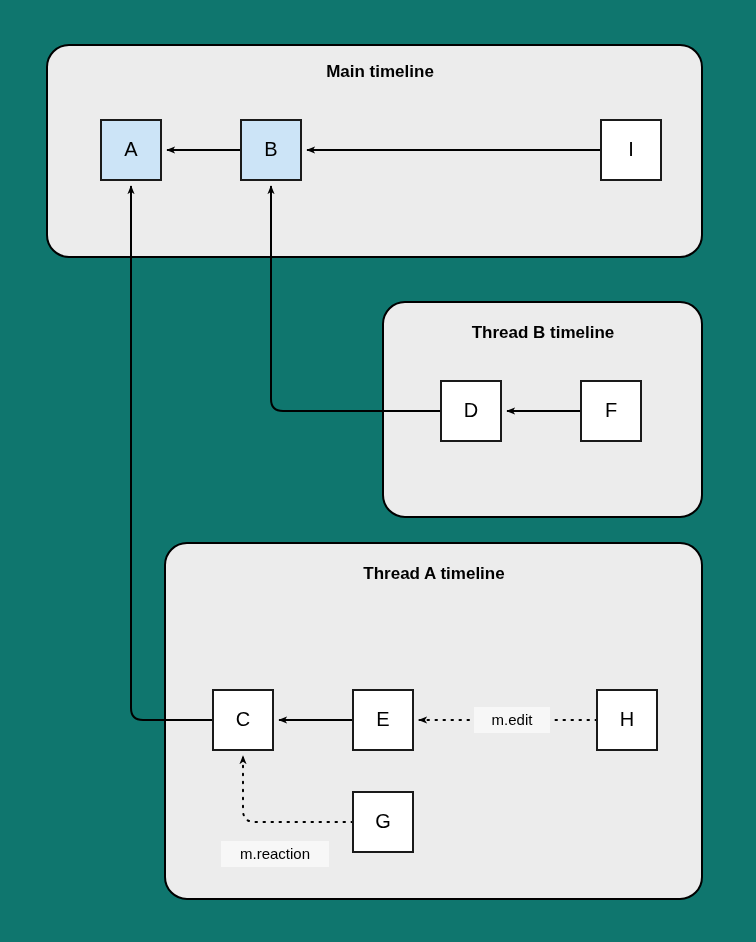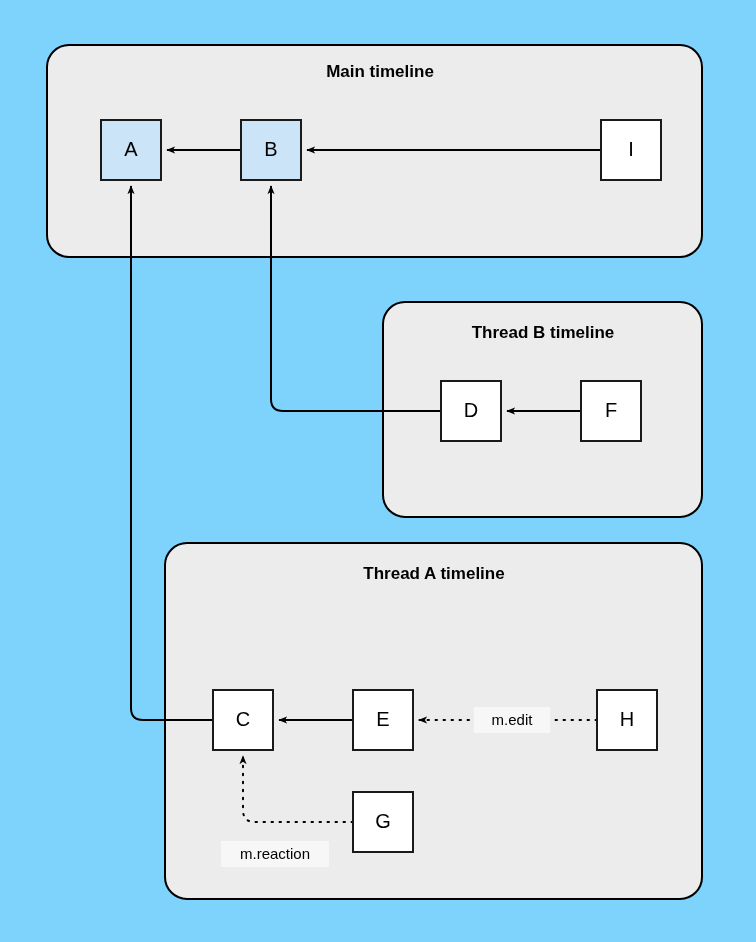--- a/index.html
+++ b/index.html
@@ -8,21 +8,21 @@
     padding: 0;
     background: #ffffff;
   }
   body {
     font-family: "Liberation Sans", sans-serif;
   }
   #canvas {
     position: relative;
     width: 756px;
     height: 942px;
-    background: #7dd3fc;
+    background: #0f766e;
     overflow: hidden;
   }
   #diagram-svg {
     position: absolute;
     left: 0;
     top: 0;
     width: 756px;
     height: 942px;
   }
   .container-title {

